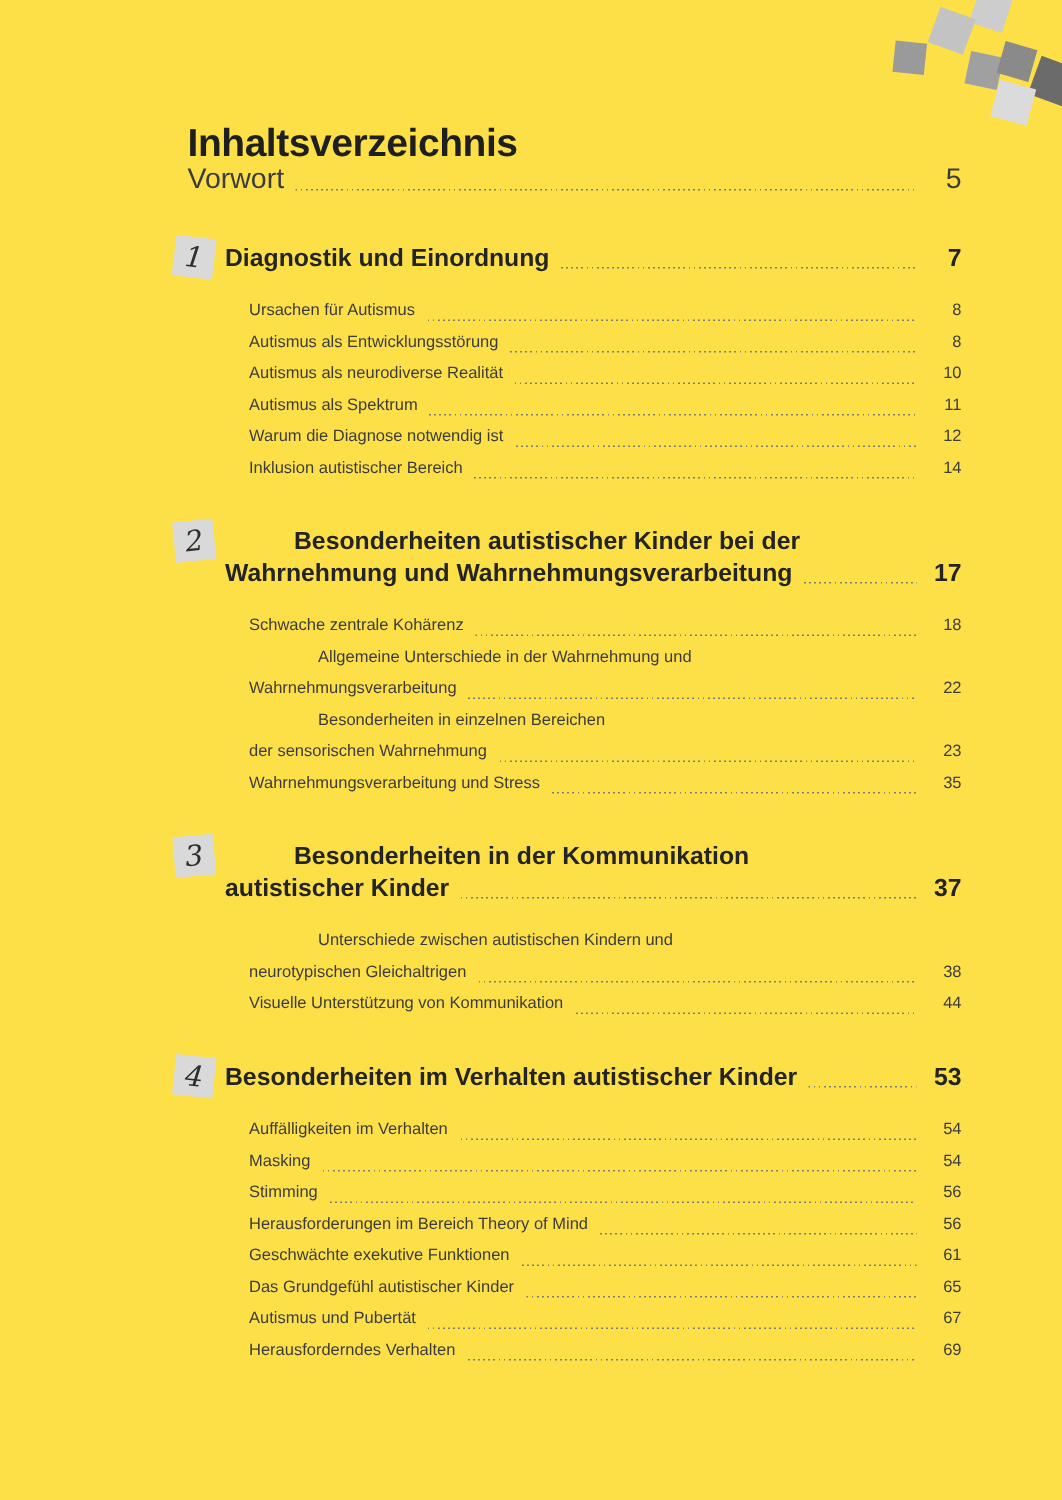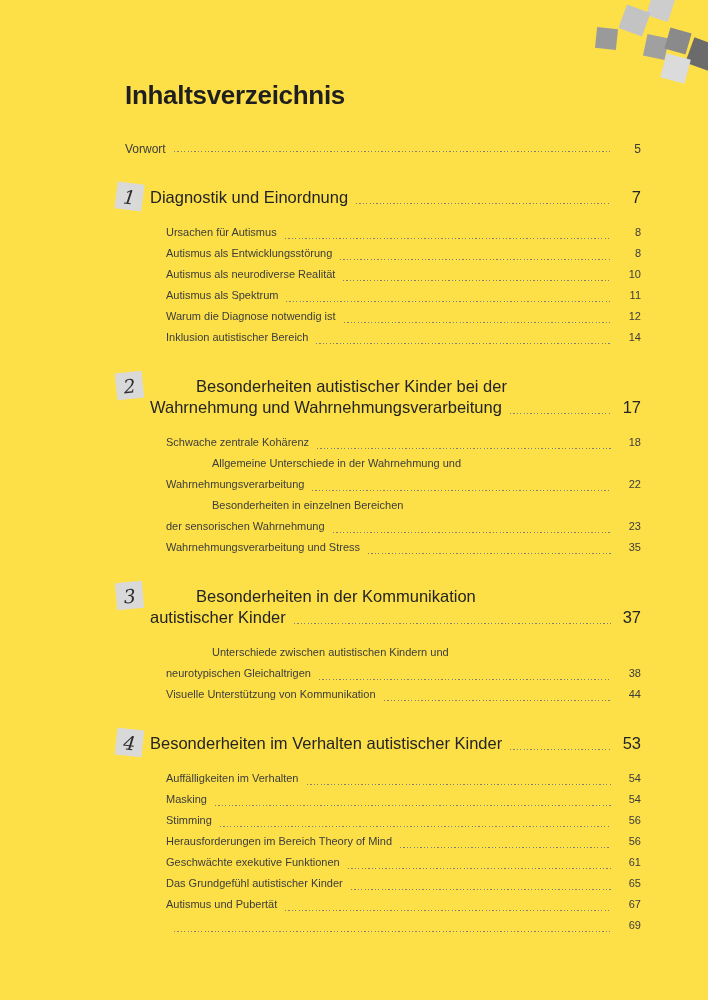--- a/index.html
+++ b/index.html
@@ -17,30 +17,30 @@
   }
   
   .row{display:flex;align-items:flex-end;}
   .label{white-space:nowrap;}
   .leader{
     flex:1 1 auto;height:1.4px;margin:0 6px 4px 8px;
     background-image:repeating-linear-gradient(to right,#7d7d7d 0,#7d7d7d 1.2px,transparent 1.2px,transparent 3.4px);
   }
   .pagenum{min-width:24px;text-align:right;white-space:nowrap;}
   
-  .front-row{margin-top:25px;font-size:12px;height:20px;}
+  .front-row{font-size:19px;height:20px;}
   
   .chapter{position:relative;margin:27px 0 0 25px;}
   .chapter.first{margin-top:30px;}
   .chap-num{
     position:absolute;left:-34px;top:-3px;width:27px;height:27px;background:#d9d9d9;
     display:flex;align-items:center;justify-content:center;
     font-family:"DejaVu Serif",serif;font-style:italic;font-size:19px;color:#2d2d2d;
   }
-  .chap-head{font-size:16.5px;font-weight:normal;color:#242424;line-height:23px;}
+  .chap-head{font-size:16.5px;font-weight:bold;color:#242424;line-height:23px;}
   .chap-head .row{height:23px;}
   .chap-head .leader{margin-bottom:5px;}
   .entries{margin:13px 0 0 16px;font-size:11px;line-height:21px;}
   .entry-line{height:21px;margin-left:46px;}
   .entries .row{height:21px;}
 </style>
 </head>
 <body>
 
 <div class="page">
@@ -252,20 +252,21 @@
             </div>
             <div class="entry">
               <div class="row">
                 <span class="label">Autismus und Pubertät</span>
                 <span class="leader"></span>
                 <span class="pagenum">67</span>
               </div>
             </div>
             <div class="entry">
               <div class="row">
+                <span class="label">Herausforderndes Verhalten</span>
                 <span class="leader"></span>
                 <span class="pagenum">69</span>
               </div>
             </div>
           </div>
         </section>
       </div>
   </div>
 
 </div>

